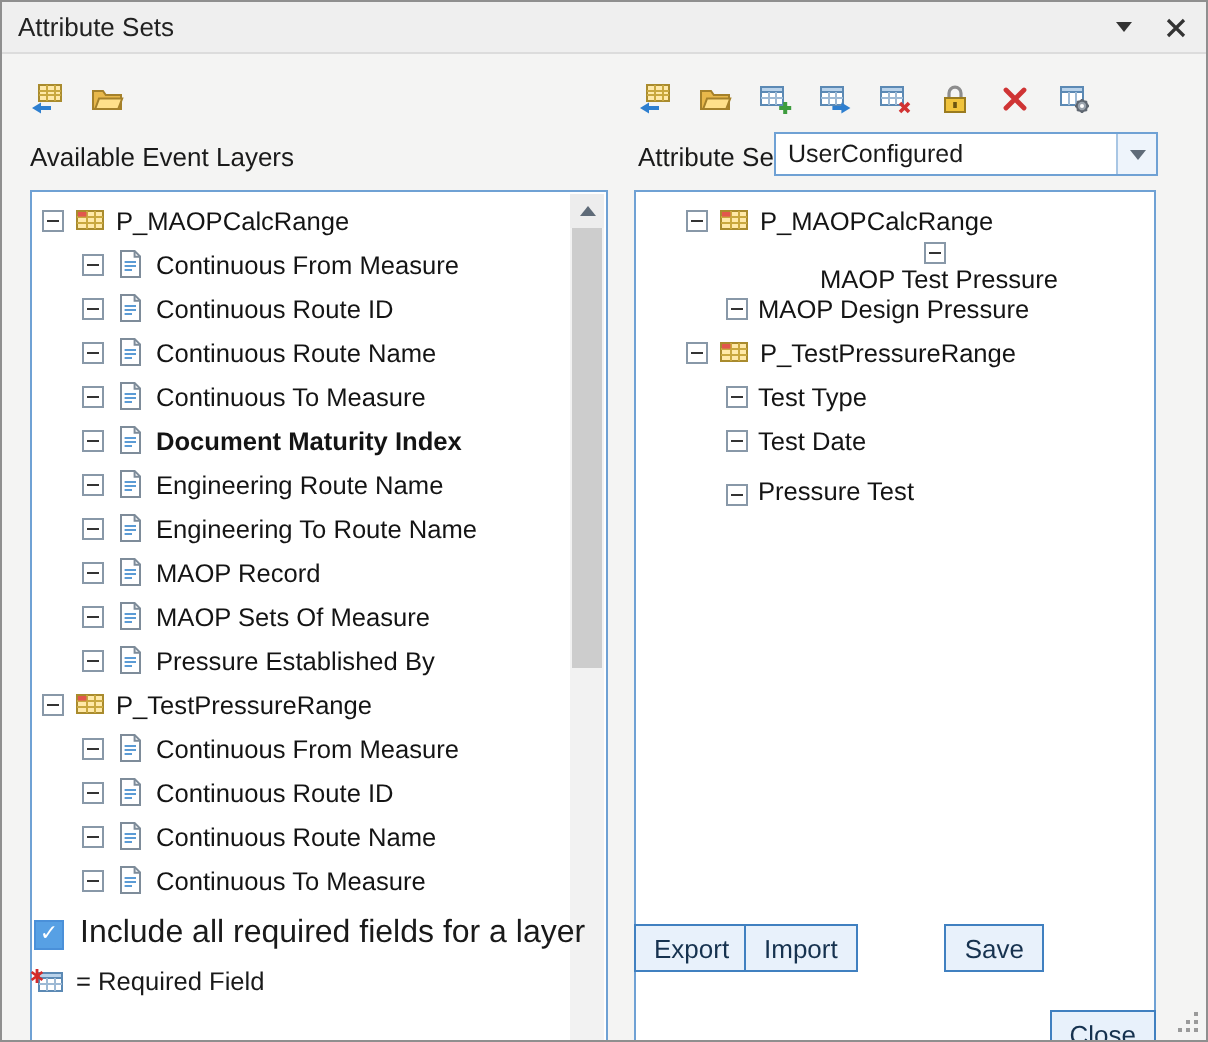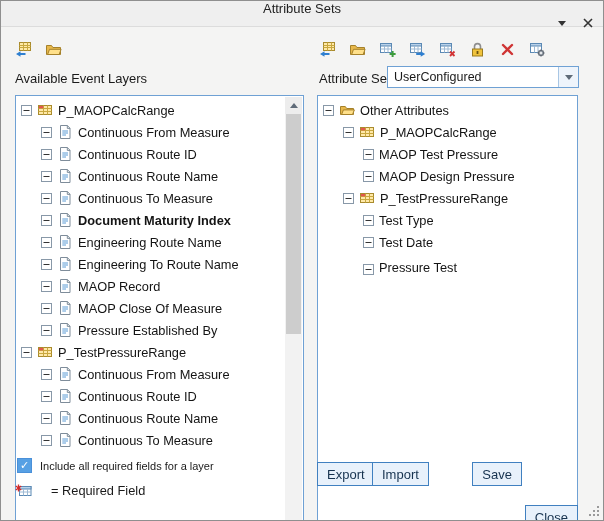--- a/index.html
+++ b/index.html
@@ -1,21 +1,21 @@
 <!DOCTYPE html>
 <html><head>
 <meta charset="utf-8">
 <style>
   html,body{margin:0;padding:0;background:#fff;}
   body{font-family:"Liberation Sans", sans-serif;}
   .dialog{position:relative;width:604px;height:521px;box-sizing:border-box;
     background:#f4f4f3;border:1px solid #8f8f8f;overflow:hidden;color:#1a1a1a;font-size:13px;}
   
   .titlebar{position:absolute;left:0;top:0;right:0;height:26px;background:#efefef;
-    border-bottom:1px solid #dcdcdc;display:flex;align-items:center;padding:0 8px;box-sizing:border-box;flex-direction:column;}
+    border-bottom:1px solid #dcdcdc;display:flex;align-items:center;padding:0 8px;box-sizing:border-box;}
   .title{font-size:13px;color:#222;}
   .tb-ctrls{margin-left:auto;display:flex;align-items:center;gap:12px;}
   .tb-ctrls span{display:inline-flex;align-items:center;justify-content:center;width:14px;height:14px;cursor:pointer;}
   
   .toolbar-group{position:absolute;top:38px;height:20px;display:flex;align-items:center;}
   #tb-left{left:13px;gap:12px;}
   #tb-right{left:317px;gap:12px;}
   .tb-btn{display:inline-flex;width:18px;height:18px;align-items:center;justify-content:center;cursor:pointer;}
   .ic16{width:17px;height:17px;}
   
@@ -35,26 +35,26 @@
   .minus{width:11px;height:11px;flex:none;margin-right:5px;cursor:pointer;}
   .nicon{width:16px;height:16px;flex:none;margin-right:5px;}
   .lbl{font-size:12.8px;color:#141414;}
   
   .vscroll{position:absolute;top:1px;right:1px;bottom:1px;width:17px;background:#f2f2f2;}
   .sb-btn{position:absolute;left:0;width:17px;height:17px;background:#ededed;display:flex;align-items:center;justify-content:center;cursor:pointer;}
   .sb-up{top:0;}
   .sb-down{bottom:0;}
   .sb-thumb{position:absolute;left:1px;right:1px;top:17px;height:220px;background:#cdcdcd;cursor:pointer;}
   
-  .chk-row{position:absolute;left:16px;top:457px;display:flex;align-items:center;gap:8px;font-size:11px;}
+  .chk-row{position:absolute;left:16px;top:457px;display:flex;align-items:center;gap:8px;font-size:16px;}
   .checkbox{width:15px;height:15px;box-sizing:border-box;background:#fff;border:1px solid #4a90d9;
     color:#fff;font-size:11px;line-height:13px;text-align:center;cursor:pointer;flex:none;}
   .checkbox.checked{background:#57a0e4;}
   .checkbox.checked::after{content:"\2713";}
-  .legend-row{position:absolute;left:14px;top:482px;display:flex;align-items:center;gap:19px;font-size:12.8px;}
+  .legend-row{position:absolute;left:14px;top:482px;display:flex;align-items:center;gap:6px;font-size:12.8px;}
   .legend-icon{width:17px;height:15px;}
   .btn{position:absolute;top:461px;height:24px;box-sizing:border-box;appearance:none;
     background:#e8f1fb;border:1px solid #4080c0;color:#16324f;font-family:"Liberation Sans",sans-serif;
     font-size:13px;padding:0 9px;line-height:21px;cursor:pointer;}
   .b-export{left:316px;}
   .b-import{left:371px;}
   .b-save{right:81px;}
   .b-close{right:25px;margin-top:43px;}
   .grip{position:absolute;right:3px;bottom:3px;width:13px;height:13px;cursor:nwse-resize;}
 </style>
@@ -340,21 +340,21 @@
           </svg>
           <span class="lbl">MAOP Record</span>
         </div>
         <div class="row" style="padding-left: 24px;">
           <svg class="minus">
             <use href="#ic-minus"></use>
           </svg>
           <svg class="nicon">
             <use href="#ic-doc"></use>
           </svg>
-          <span class="lbl">MAOP Close Of Measure</span>
+          <span class="lbl">MAOP Sets Of Measure</span>
         </div>
         <div class="row" style="padding-left: 24px;">
           <svg class="minus">
             <use href="#ic-minus"></use>
           </svg>
           <svg class="nicon">
             <use href="#ic-doc"></use>
           </svg>
           <span class="lbl">Pressure Established By</span>
         </div>
@@ -414,39 +414,30 @@
       <div class="sb-btn sb-down">
           <svg width="8" height="5">
             <use href="#ic-tri-down"></use>
           </svg>
         </div>
     </div>
   </div>
 
   <div class="panel right">
     <div id="right-tree" class="tree">
-        <div class="row" style="padding-left: 4px;">
-          <svg class="minus">
-            <use href="#ic-minus"></use>
-          </svg>
-          <svg class="nicon">
-            <use href="#ic-folder"></use>
-          </svg>
-          <span class="lbl">Other Attributes</span>
-        </div>
         <div class="row" style="padding-left: 24px;">
           <svg class="minus">
             <use href="#ic-minus"></use>
           </svg>
           <svg class="nicon">
             <use href="#ic-layer"></use>
           </svg>
           <span class="lbl">P_MAOPCalcRange</span>
         </div>
-        <div class="row" style="padding-left: 44px;">
+        <div class="row" style="padding-left: 44px; flex-direction: column;">
           <svg class="minus">
             <use href="#ic-minus"></use>
           </svg>
           <span class="lbl">MAOP Test Pressure</span>
         </div>
         <div class="row" style="padding-left: 44px;">
           <svg class="minus">
             <use href="#ic-minus"></use>
           </svg>
           <span class="lbl">MAOP Design Pressure</span>

